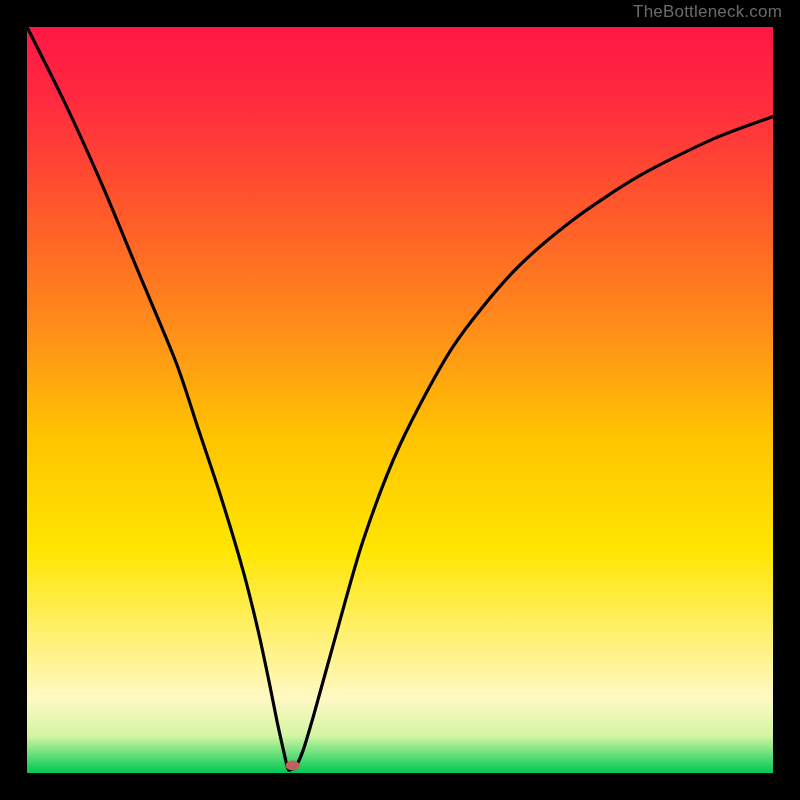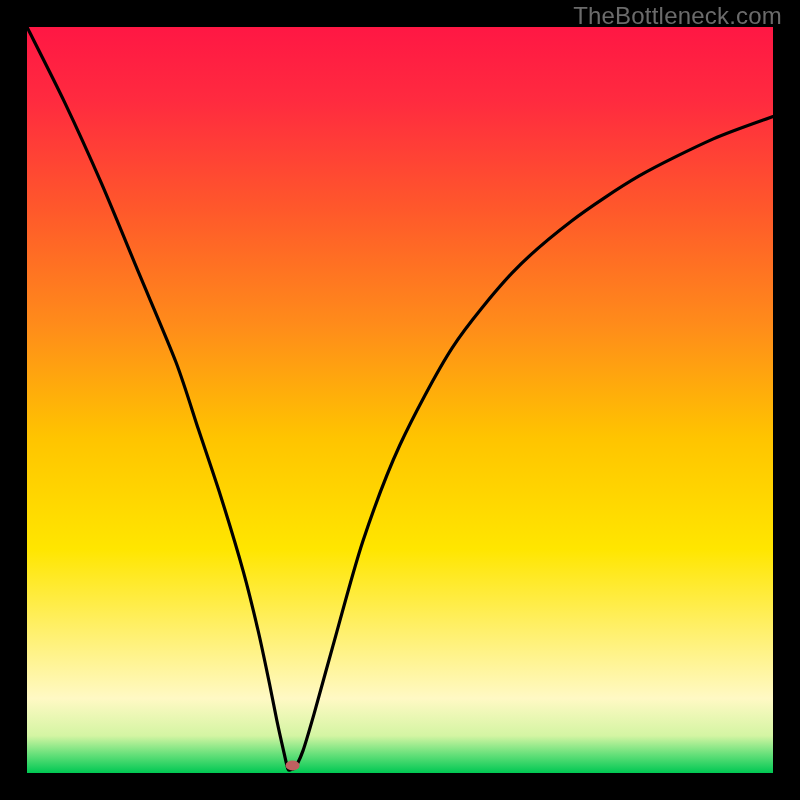--- a/index.html
+++ b/index.html
@@ -14,21 +14,21 @@
   .wrap {
     position: relative;
     width: 800px;
     height: 800px;
   }
   .watermark {
     position: absolute;
     top: 2px;
     right: 18px;
     color: #6b6b6b;
-    font-size: 24px;
+    font-size: 17px;
     font-weight: 400;
     letter-spacing: 0.2px;
     z-index: 10;
   }
   .plot-outer {
     position: absolute;
     left: 27px;
     top: 27px;
     width: 746px;
     height: 746px;

